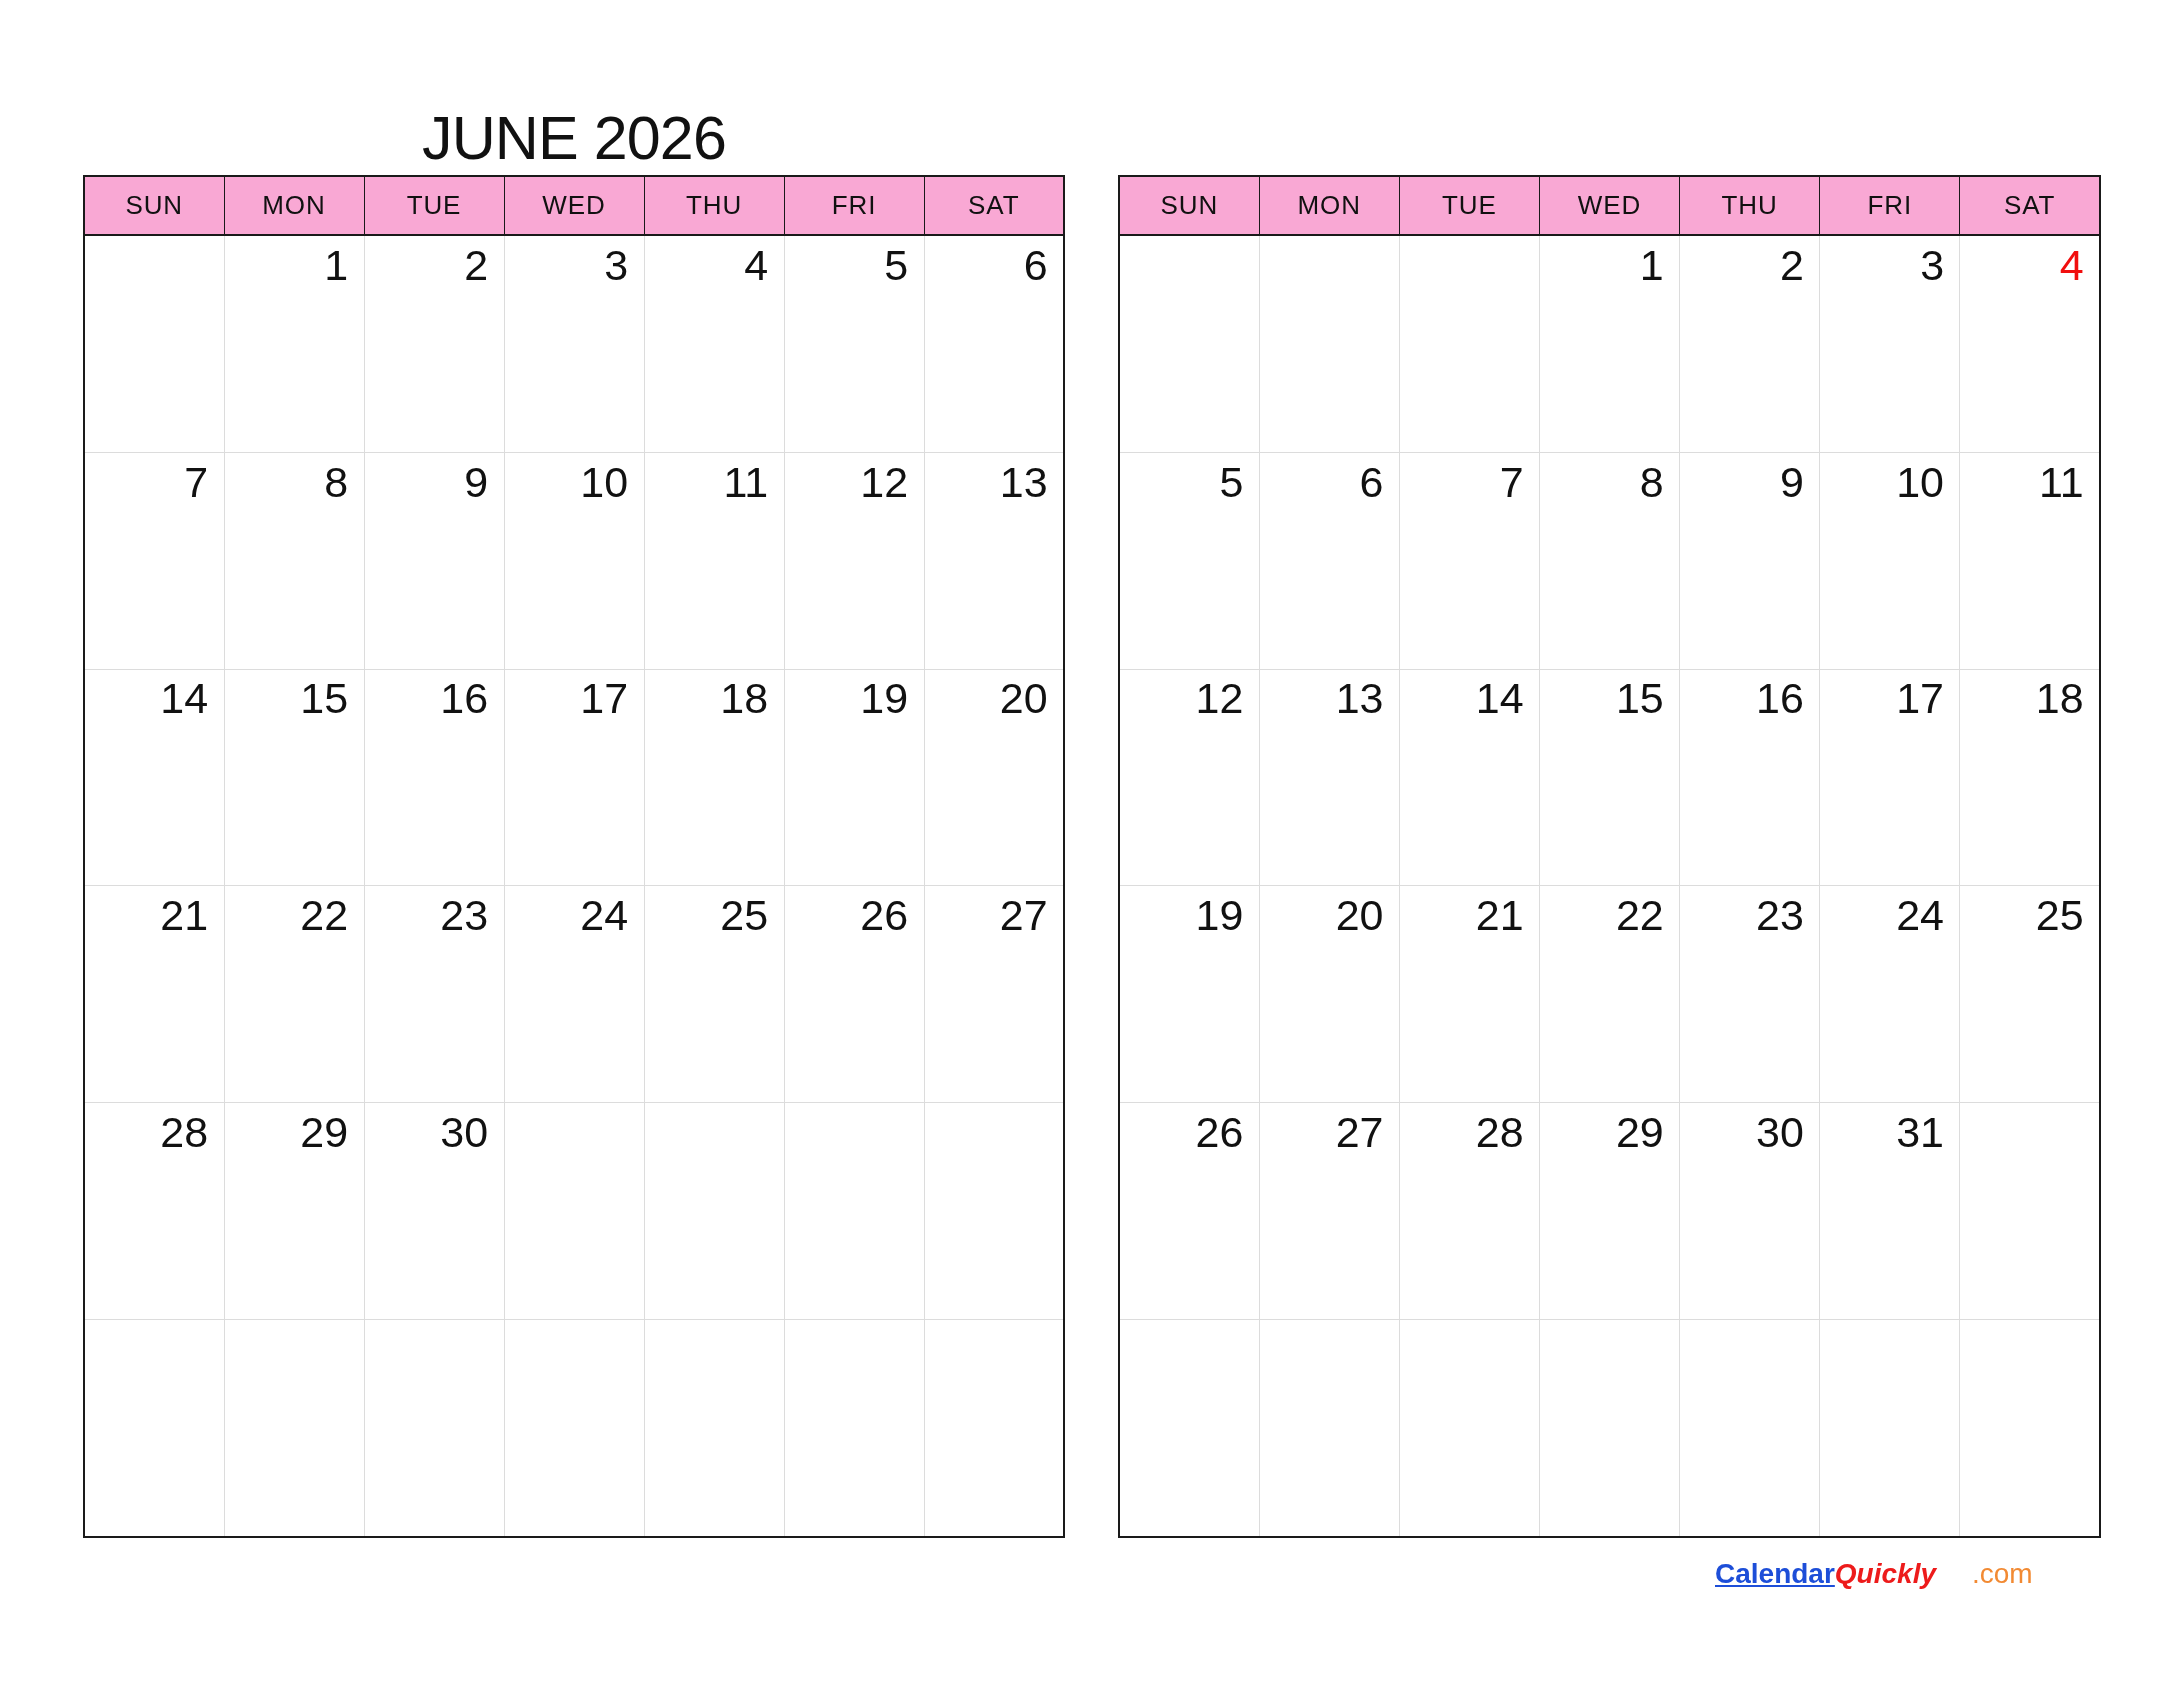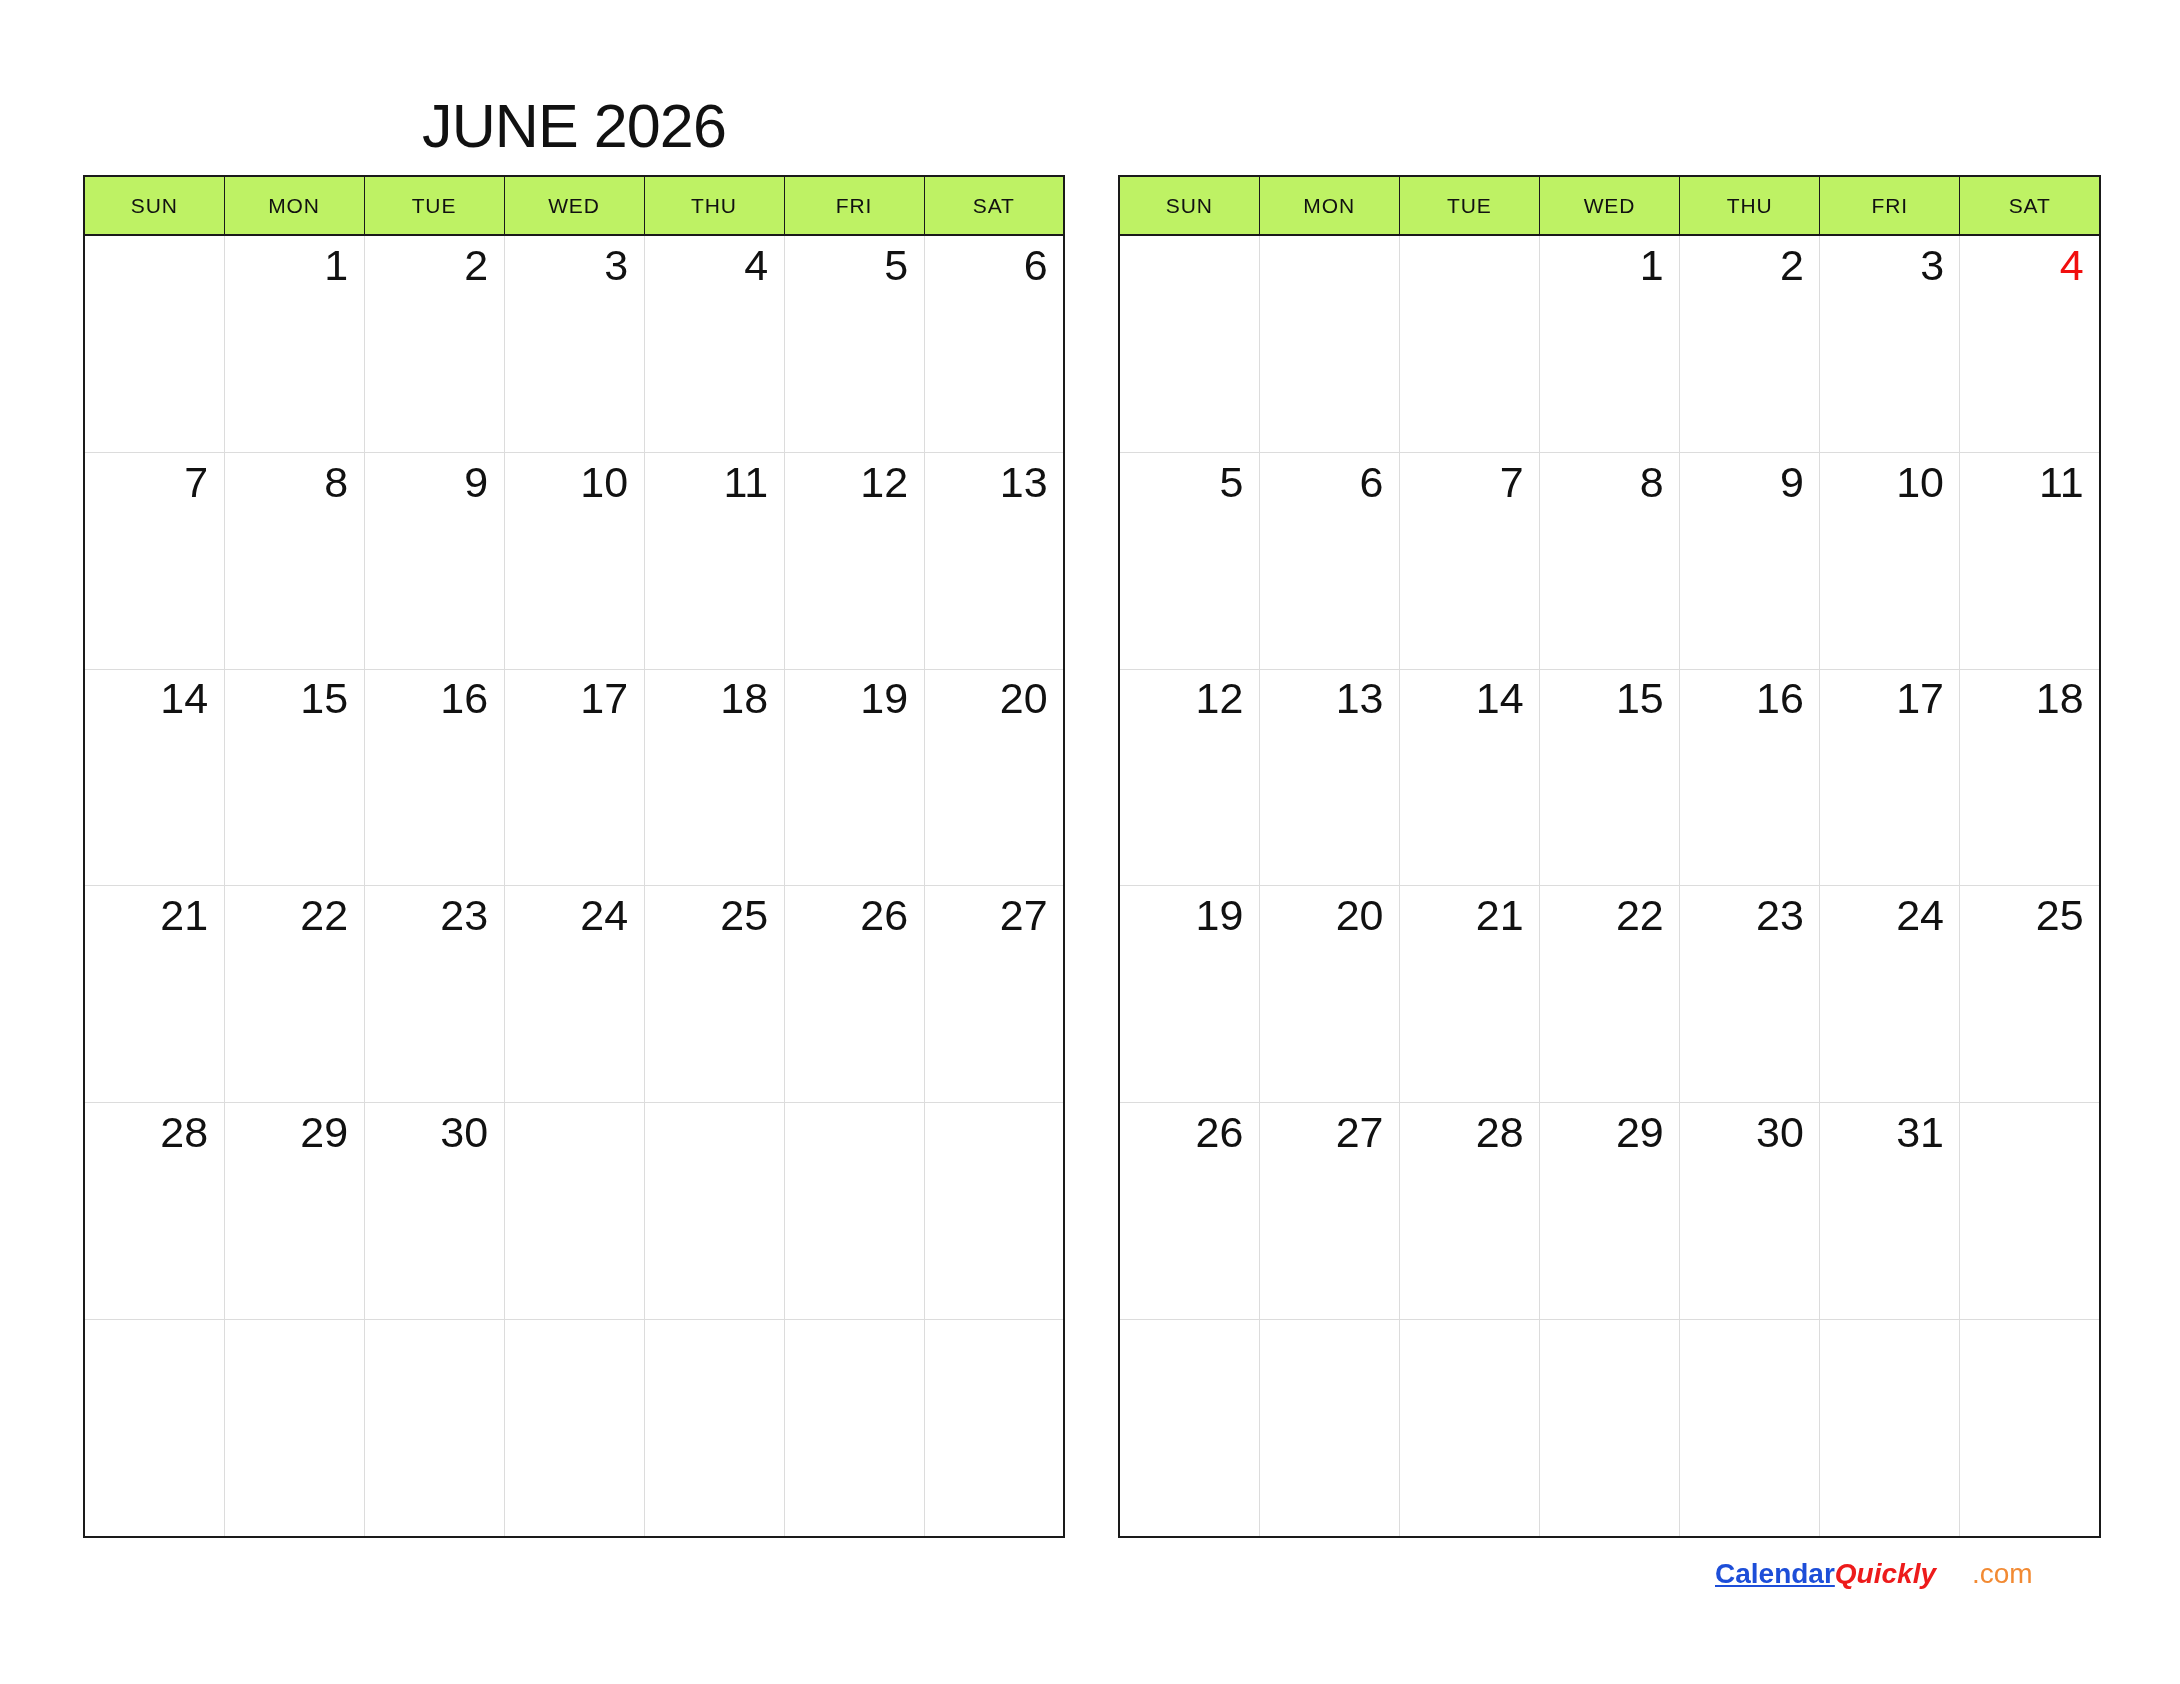--- a/index.html
+++ b/index.html
@@ -21,21 +21,21 @@
     height: 100%;
   }
   .month.june { left: 83px;  width: 982px; }
   .month.july { left: 1118px; width: 983px; }
 
   .month-title {
     position: absolute;
     top: 92px;
     left: 0;
     right: 0;
-    margin: 4px;
+    margin: 16px;
     text-align: center;
     font-size: 61px;
     line-height: 1;
     font-weight: 400;
     letter-spacing: -0.9px;
     color: var(--text, #111);
     white-space: nowrap;
   }
 
   table.cal {
@@ -44,27 +44,27 @@
     left: 0;
     width: 100%;
     border-collapse: collapse;
     table-layout: fixed;
     border: 2.6px solid var(--grid-dark, #1a1a1a);
   }
   table.cal th {
     height: 55px;
     border: 1.7px solid var(--grid-dark, #1a1a1a);
     border-bottom-width: 2.6px;
-    font-size: 21px;
+    font-size: 26px;
     font-weight: 400;
     letter-spacing: 0.9px;
     text-align: center;
     vertical-align: middle;
     color: var(--text, #111);
-    background: #bef264;
+    background: #f9a8d4;
   }
   table.cal td {
     height: 209px;
     border: 1.7px solid var(--grid-light, #dcdcdc);
     font-size: 43px;
     line-height: 1.05;
     color: var(--text, #111);
     text-align: right;
     vertical-align: top;
     padding: 6.8px 15.3px 0 0;

